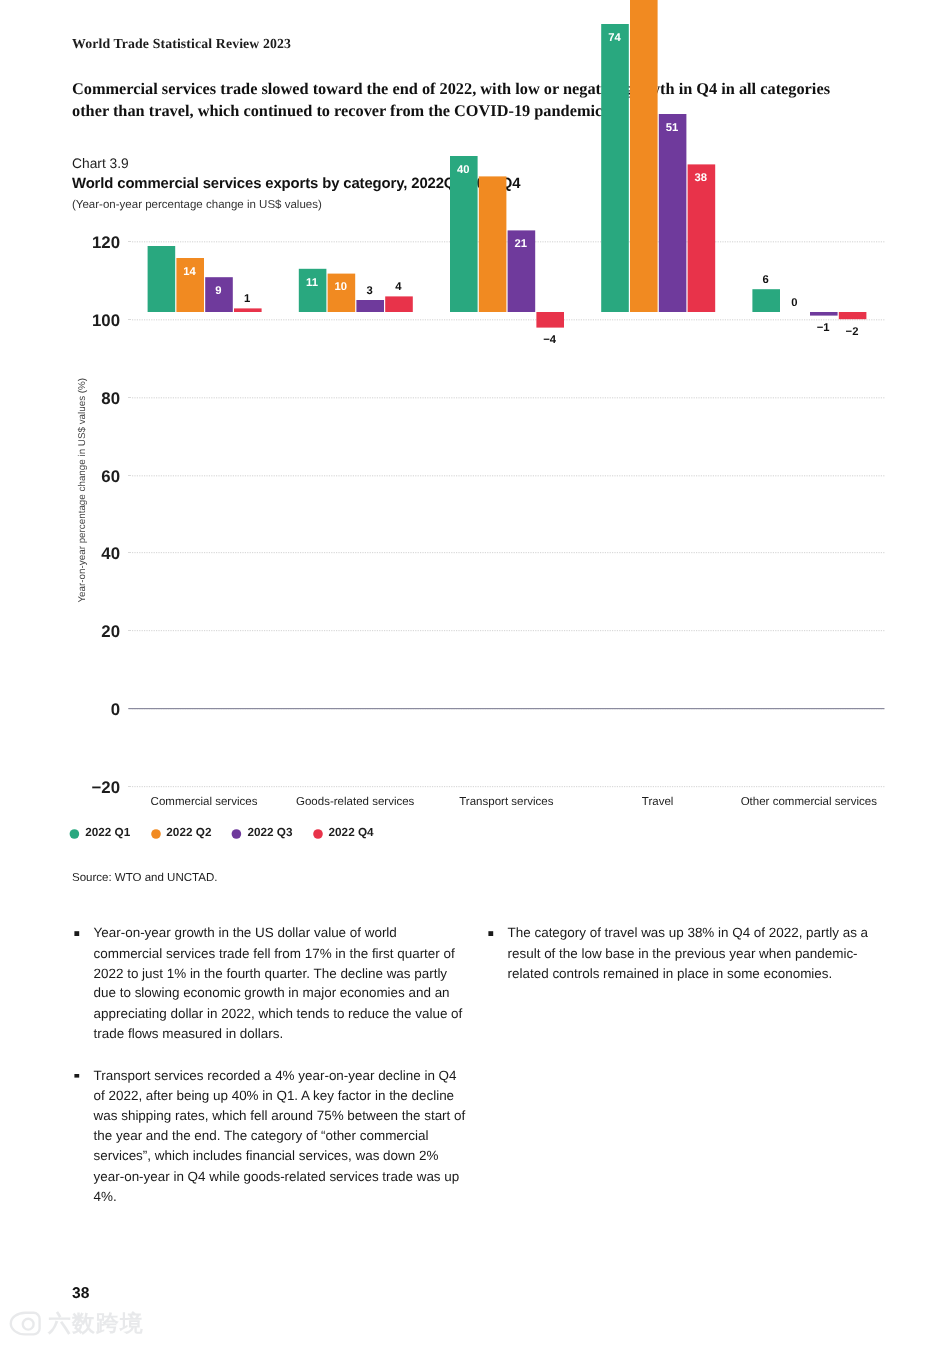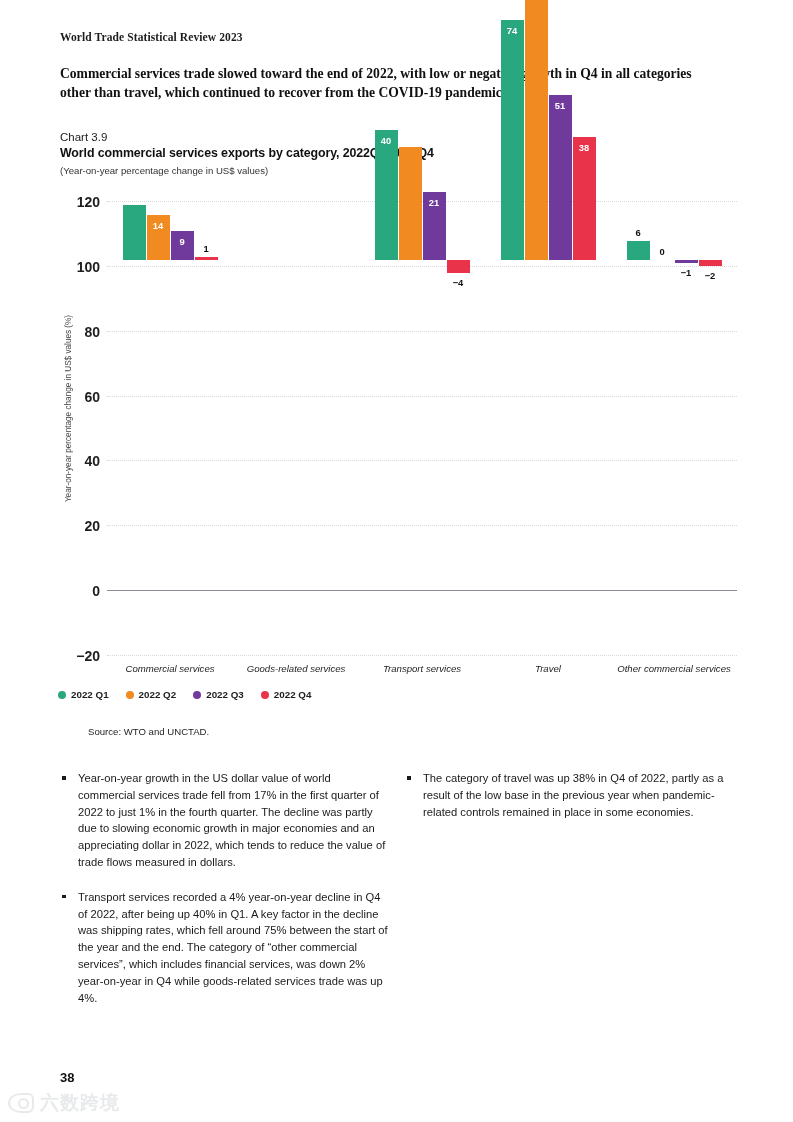--- a/index.html
+++ b/index.html
@@ -79,32 +79,31 @@
     position:absolute; left:50%; transform:translateX(-50%);
     font-size:9.4px; font-weight:700; white-space:nowrap;
   }
   .vlabel.inside { color:#ffffff; }
   .vlabel.outside { color:#111111; }
 
   .xcat {
     position:absolute; top:663px;
     font-size:9.6px; color:#1d1d1d; text-align:center;
     white-space:nowrap;
-    font-style:italic;
   }
 
   
   .legend { position:absolute; left:58px; top:689px; display:flex; gap:17px; }
   .legend-item { display:flex; align-items:center; gap:5px; }
   .legend-dot { width:8px; height:8px; border-radius:50%; display:block; }
   .legend-text { font-size:9.8px; font-weight:700; color:#1d1d1d; }
 
   .source {
     position:absolute; left:60px; top:726px;
-    font-size:9.6px; color:#1d1d1d;margin-left:28px;
+    font-size:9.6px; color:#1d1d1d;
   }
 
   
   .col { position:absolute; font-size:11.2px; line-height:1.50; color:#1a1a1a; }
   .col-left  { left:60px;  top:770px; width:330px; }
   .col-right { left:405px; top:770px; width:320px; }
   .bullet { position:relative; padding-left:18px; margin-bottom:18px; }
   .bullet::before {
     content:""; position:absolute; left:2px; top:6px;
     width:3.5px; height:3.5px; background:#1a1a1a;
@@ -180,20 +179,38 @@
           </div>
           <div class="bar" style="left: 48px; height: 460px;">
             <div class="rect" style="background: rgb(111, 58, 156); height: 29.175px; bottom: 395px;"></div>
             <div class="vlabel inside" style="bottom: 408.175px;">9</div>
           </div>
           <div class="bar" style="left: 72px; height: 460px;">
             <div class="rect" style="background: rgb(232, 51, 74); height: 3.24167px; bottom: 395px;"></div>
             <div class="vlabel outside" style="bottom: 401.242px;">1</div>
           </div>
         </div>
+        <div class="group" style="left: 141.5px; width: 95px;">
+          <div class="bar" style="left: 0px; height: 460px;">
+            <div class="rect" style="background: rgb(41, 168, 127); height: 35.6583px; bottom: 395px;"></div>
+            <div class="vlabel inside" style="bottom: 414.658px;">11</div>
+          </div>
+          <div class="bar" style="left: 24px; height: 460px;">
+            <div class="rect" style="background: rgb(241, 138, 33); height: 32.4167px; bottom: 395px;"></div>
+            <div class="vlabel inside" style="bottom: 411.417px;">10</div>
+          </div>
+          <div class="bar" style="left: 48px; height: 460px;">
+            <div class="rect" style="background: rgb(111, 58, 156); height: 9.725px; bottom: 395px;"></div>
+            <div class="vlabel outside" style="bottom: 407.725px;">3</div>
+          </div>
+          <div class="bar" style="left: 72px; height: 460px;">
+            <div class="rect" style="background: rgb(232, 51, 74); height: 12.9667px; bottom: 395px;"></div>
+            <div class="vlabel outside" style="bottom: 410.967px;">4</div>
+          </div>
+        </div>
         <div class="group" style="left: 267.5px; width: 95px;">
           <div class="bar" style="left: 0px; height: 460px;">
             <div class="rect" style="background: rgb(41, 168, 127); height: 129.667px; bottom: 395px;"></div>
             <div class="vlabel inside" style="bottom: 508.667px;">40</div>
           </div>
           <div class="bar" style="left: 24px; height: 460px;">
             <div class="rect" style="background: rgb(241, 138, 33); height: 113.458px; bottom: 395px;"></div>
             <div class="vlabel inside" style="bottom: 492.458px; margin-left: 39px;">35</div>
           </div>
           <div class="bar" style="left: 48px; height: 460px;">

